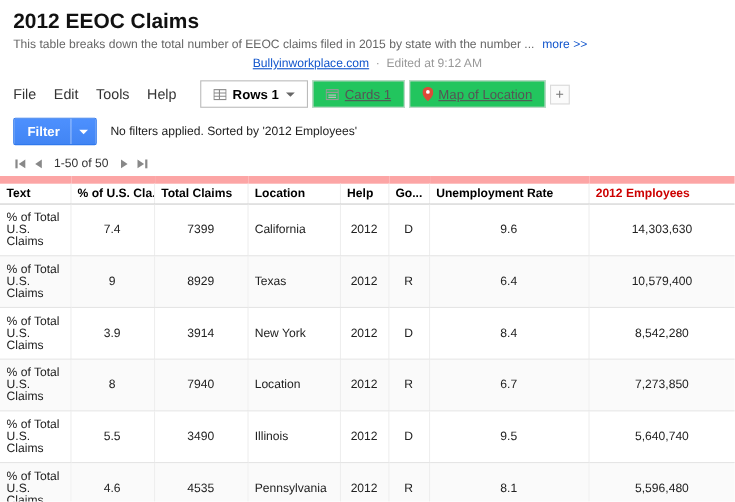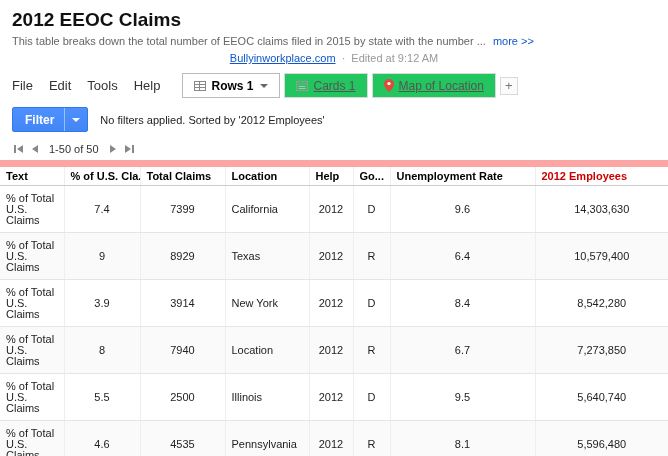--- a/index.html
+++ b/index.html
@@ -231,21 +231,21 @@
         <td>Location</td>
         <td class="num">2012</td>
         <td class="num">R</td>
         <td class="num">6.7</td>
         <td class="num">7,273,850</td>
       </tr>
 
       <tr>
         <td class="text-cell">% of Total U.S. Claims</td>
         <td class="num">5.5</td>
-        <td class="num">2500</td>
+        <td class="num">3490</td>
         <td>Illinois</td>
         <td class="num">2012</td>
         <td class="num">D</td>
         <td class="num">9.5</td>
         <td class="num">5,640,740</td>
       </tr>
 
       <tr>
         <td class="text-cell">% of Total U.S. Claims</td>
         <td class="num">4.6</td>

